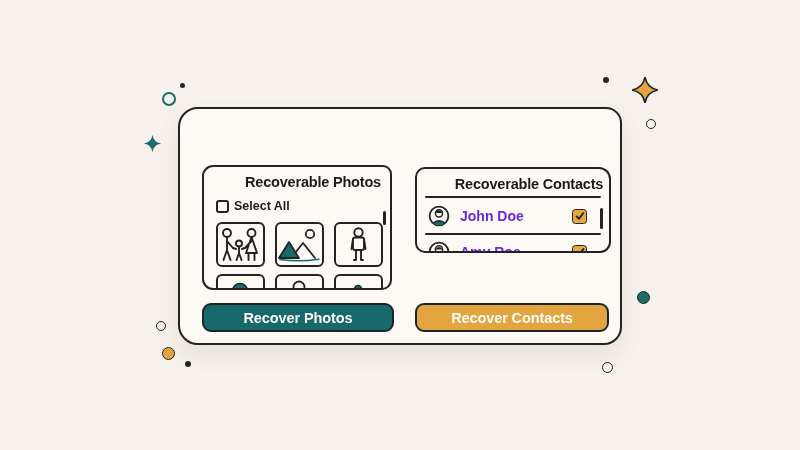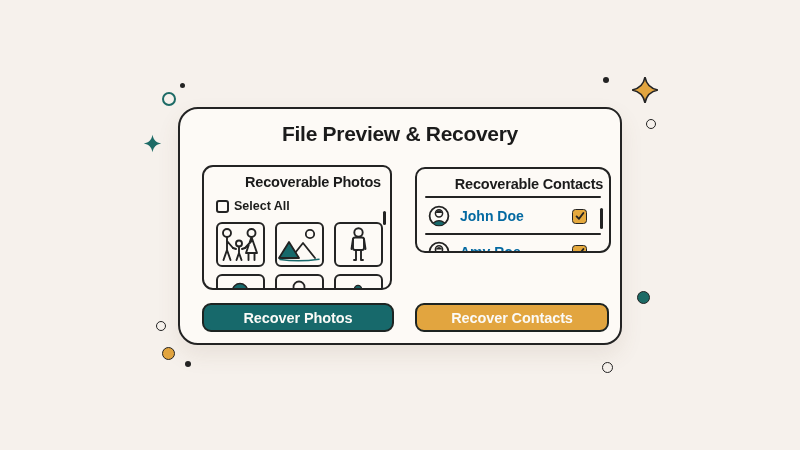--- a/index.html
+++ b/index.html
@@ -65,21 +65,21 @@
   .contacts-header-divider,.row-divider{
     position:absolute;left:8px;right:8px;height:2px;background:#232323;border-radius:2px;
   }
   .contact-rows{position:absolute;left:0;top:29px;width:100%;}
   .contact-row{
     height:36px;display:flex;align-items:center;padding:0 22px 0 11px;box-sizing:border-box;position:relative;
   }
   .contact-row .divider{
     position:absolute;left:8px;right:8px;bottom:-1px;height:2px;background:#232323;border-radius:2px;
   }
-  .contact-name{font-size:14px;font-weight:600;margin-left:10px;flex:1;color:#0369a1;}
+  .contact-name{font-size:14px;font-weight:600;margin-left:10px;flex:1;color:#6d28d9;}
   .checkbox-checked{
     width:15px;height:15px;border:1.8px solid #232323;border-radius:3.5px;background:#e5a93e;
     box-sizing:border-box;display:flex;align-items:center;justify-content:center;
   }
 
   
   .btn{
     position:absolute;top:194px;height:29px;border-radius:9px;border:2px solid #1d2422;
     display:flex;align-items:center;justify-content:center;
     font-size:14.5px;font-weight:700;color:#fbfaf7;letter-spacing:-0.1px;cursor:pointer;
@@ -102,21 +102,20 @@
 </svg>
 <div class="deco ring" style="left:646px;top:119px;width:8px;height:8px;"></div>
 <div class="deco ring" style="left:156px;top:321px;width:8px;height:8px;"></div>
 <div class="deco dot-gold" style="left:162px;top:347px;width:11px;height:11px;"></div>
 <div class="deco dot" style="left:185px;top:361px;width:6px;height:6px;"></div>
 <div class="deco dot-teal" style="left:637px;top:291px;width:11px;height:11px;"></div>
 <div class="deco ring" style="left:602px;top:362px;width:9px;height:9px;"></div>
 
 <div class="card">
 
-  <div class="card-title">File Preview &amp; Recovery</div>
 
   <div class="panel photos-panel">
     <div class="panel-title">Recoverable Photos</div>
 
     <div class="select-all-row">
       <div class="checkbox-empty"></div>
       <span class="select-all-label">Select All</span>
     </div>
 
     <div class="scrollbar photos-scrollbar"></div>

